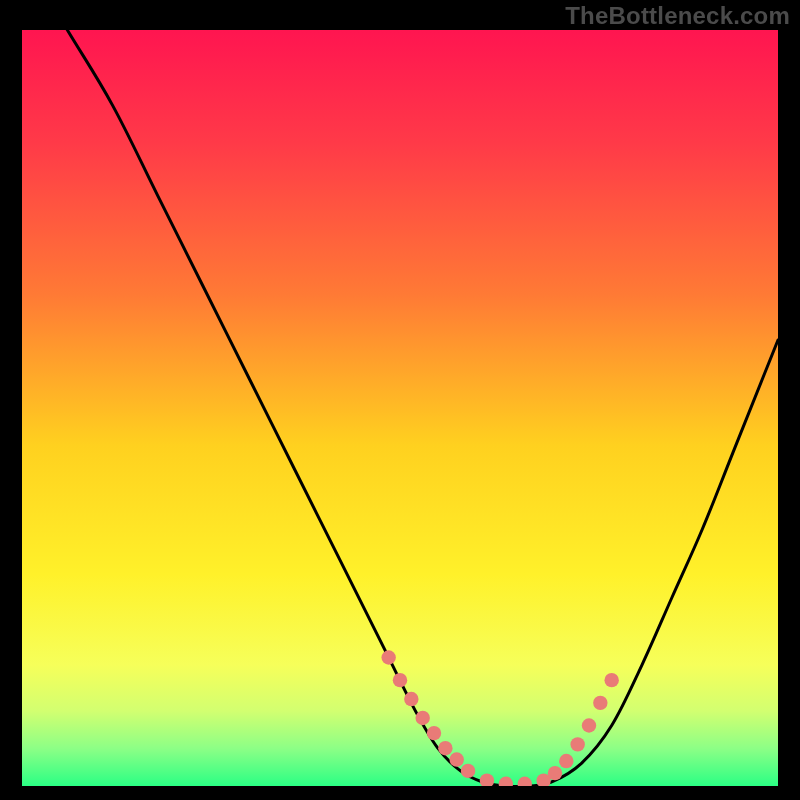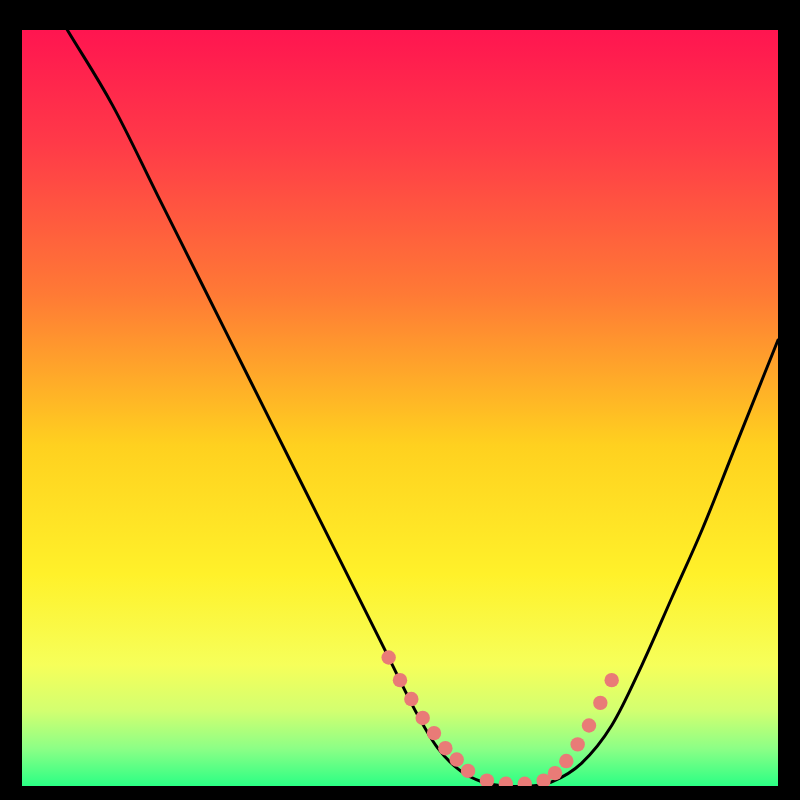--- a/index.html
+++ b/index.html
@@ -35,20 +35,21 @@
     top: 30px;
     width: 756px;
     height: 756px;
   }
   svg { display: block; }
 </style>
 </head>
 <body>
 
 <div class="frame">
+  <div class="watermark">TheBottleneck.com</div>
 
   <div class="plot-wrap">
     <svg id="chart-svg" width="756" height="756" viewBox="0 0 756 756">
       <defs>
         <linearGradient id="bg-grad" x1="0" y1="0" x2="0" y2="1">
             <stop offset="0%" stop-color="#ff1550"></stop>
             <stop offset="15%" stop-color="#ff3a48"></stop>
             <stop offset="35%" stop-color="#ff7a35"></stop>
             <stop offset="55.00000000000001%" stop-color="#ffd11f"></stop>
             <stop offset="72%" stop-color="#fff12a"></stop>

